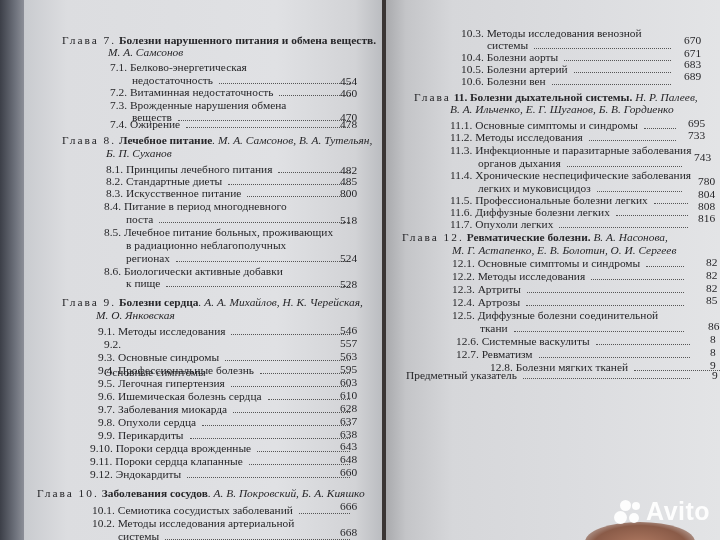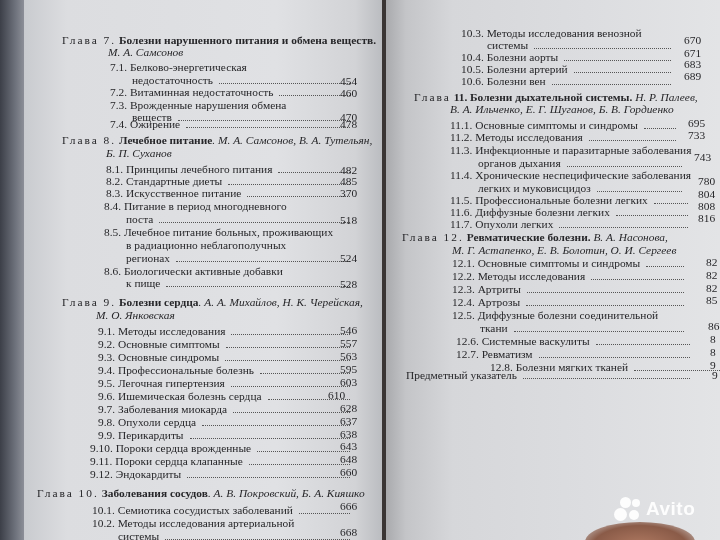--- a/index.html
+++ b/index.html
@@ -33,21 +33,21 @@
   .ch .auth { font-style:italic; }
   .entry { display:flex; align-items:baseline; }
   .num { display:inline-block; }
   .dots {
     flex:1; border-bottom:1px dotted #555; margin:0 6px 3px 6px; height:1px;
   }
   .pg { display:inline-block; text-align:right; }
   .avito {
     position:absolute; left:614px; top:497px; display:flex; align-items:center;
     color:rgba(255,255,255,0.92); font-family:"Liberation Sans", sans-serif;
-    font-size:19px; font-weight:bold; letter-spacing:0.5px;
+    font-size:25px; font-weight:bold; letter-spacing:0.5px;
   }
   .avito .dotsico { position:relative; width:28px; height:24px; margin-right:4px; }
   .avito .d { position:absolute; background:rgba(255,255,255,0.92); border-radius:50%; }
   .finger {
     position:absolute; left:585px; top:522px; width:110px; height:40px;
     background:radial-gradient(ellipse at 50% 60%, #b07a62 0%, #8a5b48 60%, rgba(120,80,60,0) 100%);
     border-radius:50%;
   }
 </style>
 </head>
@@ -111,21 +111,21 @@
   <div class="row" style="left:340px;top:163px;"><span class="pg">482</span></div>
 
   <div class="row entry" style="left:106px;top:174px;width:250px;">
     <span class="num">8.2.</span>&nbsp;<span>Стандартные диеты</span><span class="dots"></span>
   </div>
   <div class="row" style="left:340px;top:174px;"><span class="pg">485</span></div>
 
   <div class="row entry" style="left:106px;top:186px;width:250px;">
     <span class="num">8.3.</span>&nbsp;<span>Искусственное питание</span><span class="dots"></span>
   </div>
-  <div class="row" style="left:340px;top:186px;"><span class="pg">370</span></div>
+  <div class="row" style="left:340px;top:186px;"><span class="pg">800</span></div>
 
   <div class="row" style="left:104px;top:199px;">
     <span class="num">8.4.</span>
     <span>Питание в период многодневного</span>
   </div>
   <div class="row entry" style="left:126px;top:212px;width:230px;">
     <span>поста</span>
       <span class="dots"></span>
   </div>
   <div class="row" style="left:340px;top:213px;"><span class="pg">518</span></div>
@@ -159,21 +159,21 @@
   </div>
   <div class="row ch" style="left:96px;top:308px;">
     <span class="auth">М. О. Янковская</span>
   </div>
 
   <div class="row entry" style="left:98px;top:324px;width:258px;">
     <span class="num">9.1.</span>&nbsp;<span>Методы исследования</span><span class="dots"></span>
   </div>
   <div class="row" style="left:340px;top:323px;"><span class="pg">546</span></div>
 
-  <div class="row entry" style="left:98px;top:337px;width:258px;">
+  <div class="row entry" style="left:98px;top:337px;width:258px;flex-direction:column;">
     <span class="num">9.2.</span>&nbsp;<span>Основные симптомы</span><span class="dots"></span>
   </div>
   <div class="row" style="left:340px;top:336px;"><span class="pg">557</span></div>
 
   <div class="row entry" style="left:98px;top:350px;width:258px;">
     <span class="num">9.3.</span>&nbsp;<span>Основные синдромы</span><span class="dots"></span>
   </div>
   <div class="row" style="left:340px;top:349px;"><span class="pg">563</span></div>
 
   <div class="row entry" style="left:98px;top:363px;width:258px;justify-content:space-between;">
@@ -182,21 +182,21 @@
   <div class="row" style="left:340px;top:362px;"><span class="pg">595</span></div>
 
   <div class="row entry" style="left:98px;top:376px;width:258px;">
     <span class="num">9.5.</span>&nbsp;<span>Легочная гипертензия</span><span class="dots"></span>
   </div>
   <div class="row" style="left:340px;top:375px;"><span class="pg">603</span></div>
 
   <div class="row entry" style="left:98px;top:389px;width:258px;">
     <span class="num">9.6.</span>&nbsp;<span>Ишемическая болезнь сердца</span><span class="dots"></span>
   </div>
-  <div class="row" style="left:328px;top:388px;"><span class="pg">610</span></div>
+  <div class="row" style="left:340px;top:388px;"><span class="pg">610</span></div>
 
   <div class="row entry" style="left:98px;top:402px;width:258px;">
     <span class="num">9.7.</span>&nbsp;<span>Заболевания миокарда</span><span class="dots"></span>
   </div>
   <div class="row" style="left:340px;top:401px;"><span class="pg">628</span></div>
 
   <div class="row entry" style="left:98px;top:415px;width:258px;">
     <span class="num">9.8.</span>&nbsp;<span>Опухоли сердца</span><span class="dots"></span>
   </div>
   <div class="row" style="left:340px;top:414px;"><span class="pg">637</span></div>

